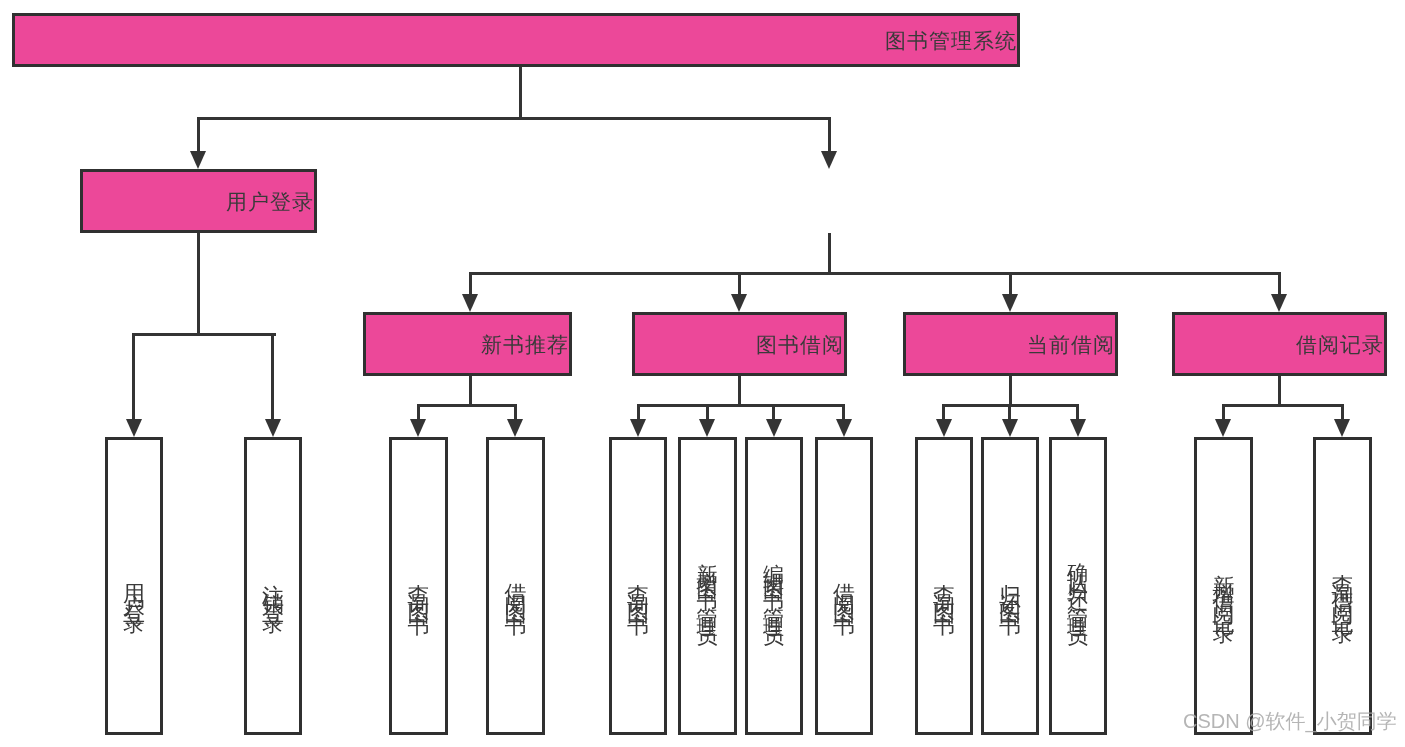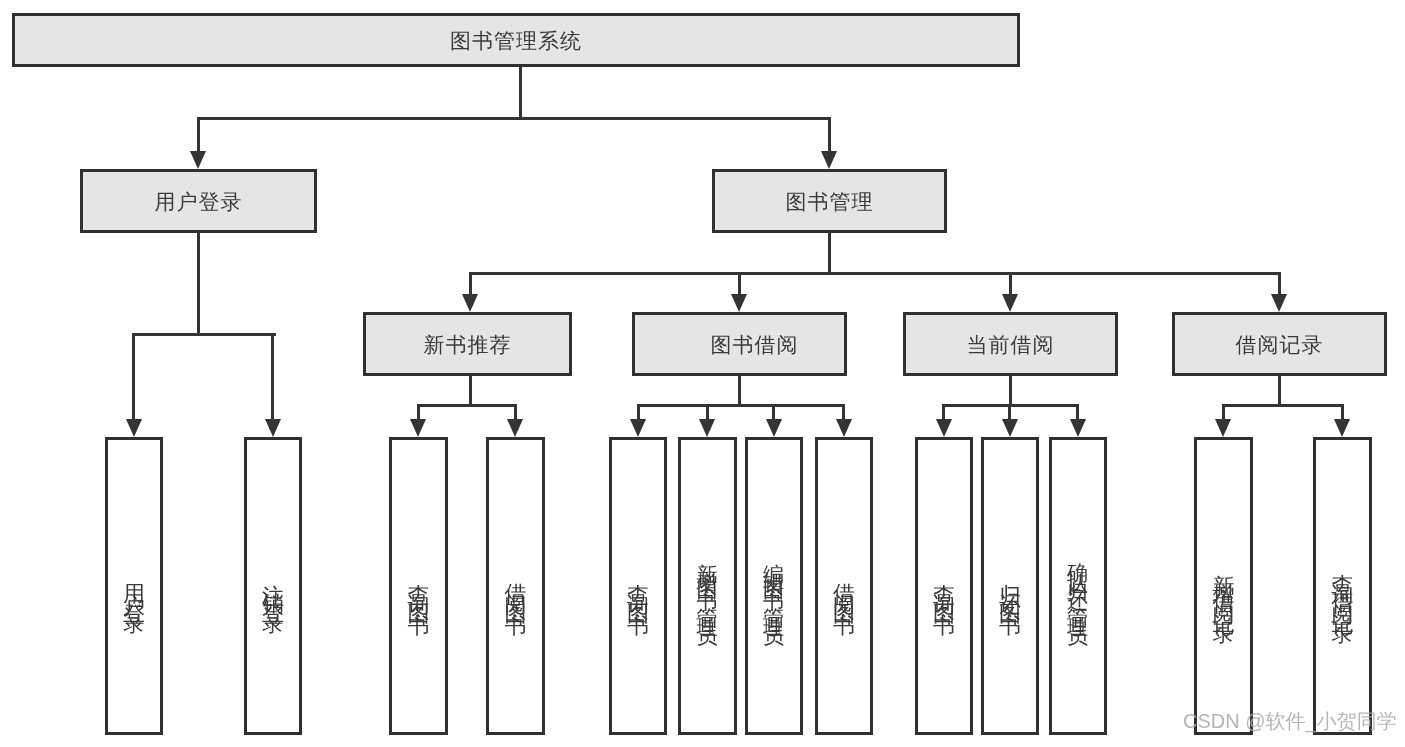--- a/index.html
+++ b/index.html
@@ -1,22 +1,22 @@
 <!DOCTYPE html>
 <html><head>
 <meta charset="utf-8">
 <style>
   html,body{margin:0;padding:0;background:#ffffff;}
   body{width:1405px;height:747px;position:relative;overflow:hidden;
        font-family:"Liberation Sans",sans-serif;}
   .canvas{position:absolute;left:0;top:0;width:1405px;height:747px;background:#ffffff;}
 
   
-  .box{position:absolute;box-sizing:border-box;border:3px solid #303030;background:#e5e5e5;
-       display:flex;align-items:center;justify-content:center;color:#3a3a3a;}
+  .box{position:absolute;box-sizing:border-box;border:3px solid #303030;background:#ec4899;
+       display:flex;align-items:center;justify-content:flex-end;color:#3a3a3a;}
   .hlabel{font-size:21px;letter-spacing:1px;line-height:1;white-space:nowrap;}
   .vbox{position:absolute;box-sizing:border-box;border:3px solid #303030;background:#ffffff;
         display:flex;align-items:center;justify-content:center;color:#3a3a3a;}
   .vtext{writing-mode:vertical-rl;text-orientation:mixed;font-size:22px;line-height:1;
          letter-spacing:10px;white-space:nowrap;color:#3a3a3a;}
   .vbox.long .vtext{letter-spacing:9px;font-size:21px;}
 
   
   .v{position:absolute;width:3px;background:#343434;}
   .h{position:absolute;height:3px;background:#343434;}
@@ -91,23 +91,20 @@
   <div class="v" style="left:1341px;top:404px;height:17px;"></div>
   <div class="ar" style="left:1334px;top:419px;"></div>
 
   <div class="box" style="left:12px;top:13px;width:1008px;height:54px;">
     <span class="hlabel">图书管理系统</span>
   </div>
 
   <div class="box" style="left:80px;top:169px;width:237px;height:64px;">
     <span class="hlabel">用户登录</span>
   </div>
-  <div class="box" style="left:712px;top:169px;width:235px;height:64px;">
-    <span class="hlabel">图书管理</span>
-  </div>
 
   <div class="box" style="left:363px;top:312px;width:209px;height:64px;">
     <span class="hlabel">新书推荐</span>
   </div>
   <div class="box" style="left:632px;top:312px;width:215px;height:64px;padding-left:30px;">
     <span class="hlabel">图书借阅</span>
   </div>
   <div class="box" style="left:1172px;top:312px;width:215px;height:64px;">
     <span class="hlabel">借阅记录</span>
   </div>

